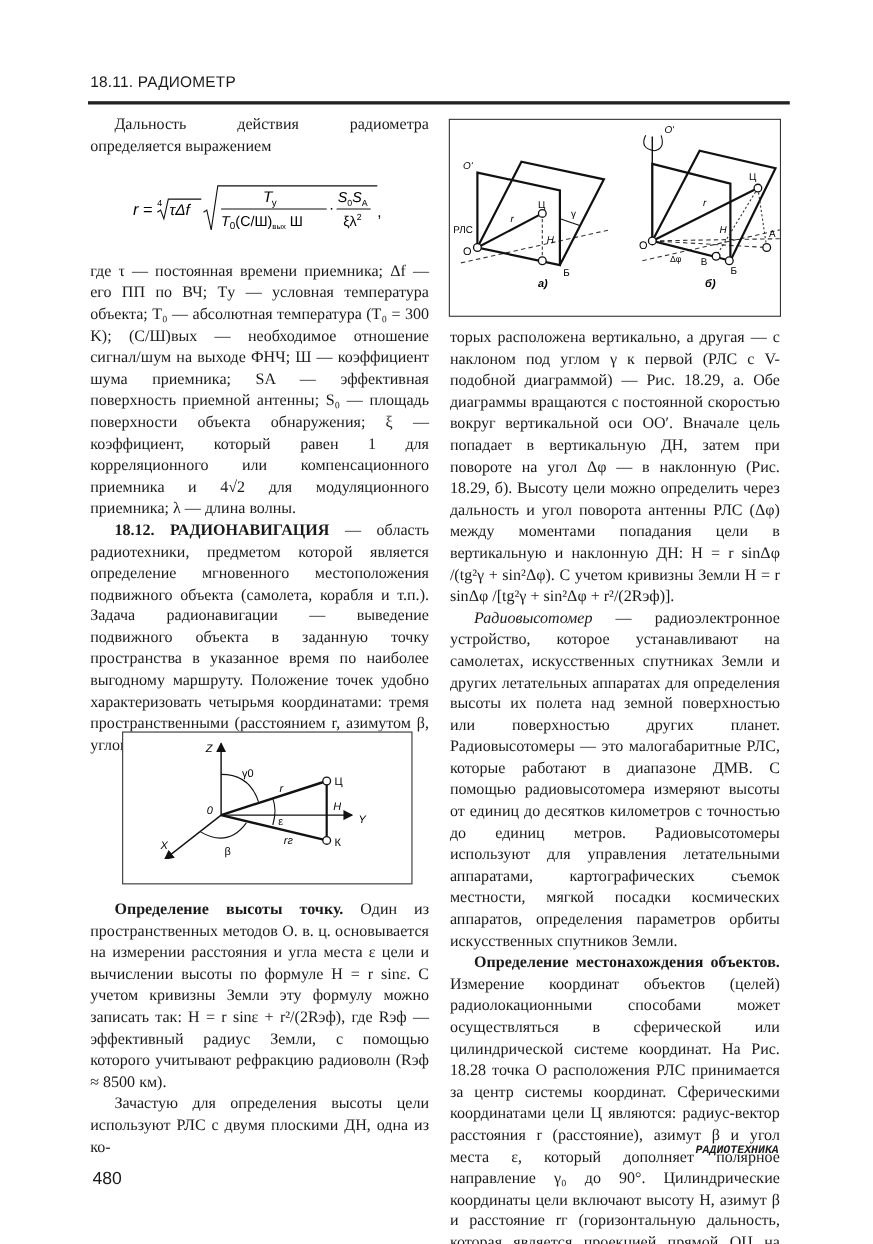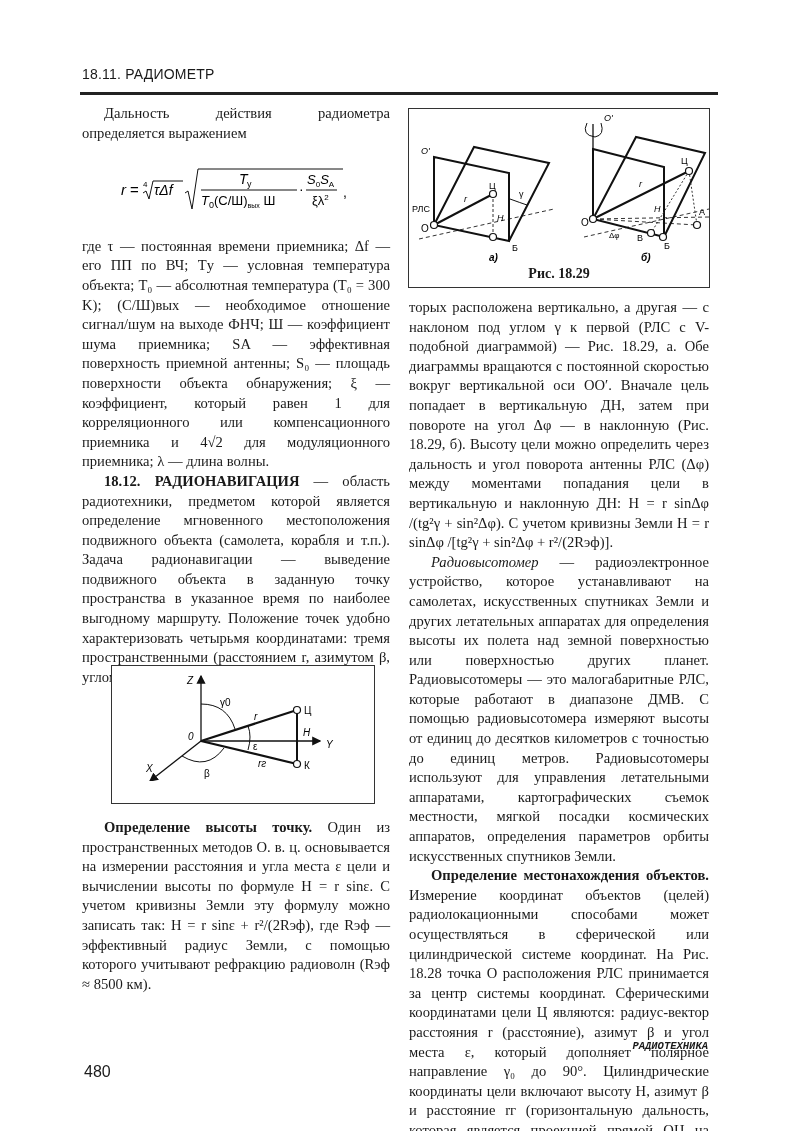--- a/index.html
+++ b/index.html
@@ -82,20 +82,21 @@
     <text x="146" y="101" font-size="10" font-style="italic">rг</text>
     <text x="92" y="111" font-size="10">β</text>
     <text x="192" y="48" font-size="10">Ц</text>
     <text x="192" y="103" font-size="10">К</text>
     <text x="191" y="70" font-size="10" font-style="italic">H</text>
   </svg>
 </div>
 
 <div class="col colL" style="top:818px;">
   <p class="ind"><b>Определение высоты точку.</b><span> Один из пространственных методов О. в. ц. основывается на измерении расстояния и угла места ε цели и вычислении высоты по формуле H = r sinε. С учетом кривизны Земли эту формулу можно записать так: H = r sinε + r²/(2Rэф), где Rэф — эффективный радиус Земли, с помощью которого учитывают рефракцию радиоволн (Rэф ≈ 8500 км).</span></p>
+  <p class="ind">Зачастую для определения высоты цели используют РЛС с двумя плоскими ДН, одна из ко-</p>
 </div>
 
 <div class="figbox" style="left:408px; top:108px; width:300px; height:178px;">
   <svg width="300" height="155" viewBox="0 0 300 155">
 
     <line x1="10" y1="130" x2="145" y2="100" stroke="#333" stroke-width="1" stroke-dasharray="4,3"></line>
     <path d="M25 48 L100 64 L100 132 L25 116 Z" stroke="#111" stroke-width="2" fill="none"></path>
     <path d="M25 116 L65 38 L140 54 L100 132" stroke="#111" stroke-width="2" fill="none"></path>
     <line x1="25" y1="116" x2="84" y2="85" stroke="#111" stroke-width="2"></line>
     <line x1="84" y1="85" x2="84" y2="128" stroke="#333" stroke-width="1" stroke-dasharray="3,2"></line>
@@ -132,21 +133,20 @@
     <text x="172" y="117" font-size="10">O</text>
     <text x="272" y="55" font-size="9">Ц</text>
     <text x="230" y="78" font-size="9" font-style="italic">r</text>
     <text x="245" y="103" font-size="9" font-style="italic">H</text>
     <text x="290" y="106" font-size="9">А</text>
     <text x="228" y="132" font-size="9">В</text>
     <text x="255" y="140" font-size="9">Б</text>
     <text x="200" y="129" font-size="8">Δφ</text>
     <text x="232" y="152" font-size="10" font-style="italic" font-weight="bold">б)</text>
   </svg>
-  <div class="caption" style="top:157px;">Рис. 18.29</div>
 </div>
 
 <div class="col colR" style="top:298px;">
   <p>торых расположена вертикально, а другая — с наклоном под углом γ к первой (РЛС с V-подобной диаграммой) — Рис. 18.29, а. Обе диаграммы вращаются с постоянной скоростью вокруг вертикальной оси OO′. Вначале цель попадает в вертикальную ДН, затем при повороте на угол Δφ — в наклонную (Рис. 18.29, б). Высоту цели можно определить через дальность и угол поворота антенны РЛС (Δφ) между моментами попадания цели в вертикальную и наклонную ДН: H = r sinΔφ /(tg²γ + sin²Δφ). С учетом кривизны Земли H = r sinΔφ /[tg²γ + sin²Δφ + r²/(2Rэф)].</p>
   <p class="ind"><i>Радиовысотомер</i><span> — радиоэлектронное устройство, которое устанавливают на самолетах, искусственных спутниках Земли и других летательных аппаратах для определения высоты их полета над земной поверхностью или поверхностью других планет. Радиовысотомеры — это малогабаритные РЛС, которые работают в диапазоне ДМВ. С помощью радиовысотомера измеряют высоты от единиц до десятков километров с точностью до единиц метров. Радиовысотомеры используют для управления летательными аппаратами, картографических съемок местности, мягкой посадки космических аппаратов, определения параметров орбиты искусственных спутников Земли.</span></p>
   <p class="ind"><b>Определение местонахождения объектов.</b><span> Измерение координат объектов (целей) радиолокационными способами может осуществляться в сферической или цилиндрической системе координат. На Рис. 18.28 точка O расположения РЛС принимается за центр системы координат. Сферическими координатами цели Ц являются: радиус-вектор расстояния r (расстояние), азимут β и угол места ε, который дополняет полярное направление γ₀ до 90°. Цилиндрические координаты цели включают высоту H, азимут β и расстояние rг (горизонтальную дальность, которая является проекцией прямой OЦ на плоскость XOY).</span></p>
 </div>
 
 <div class="folio">480</div>
 <div class="footer-title">РАДИОТЕХНИКА</div>

